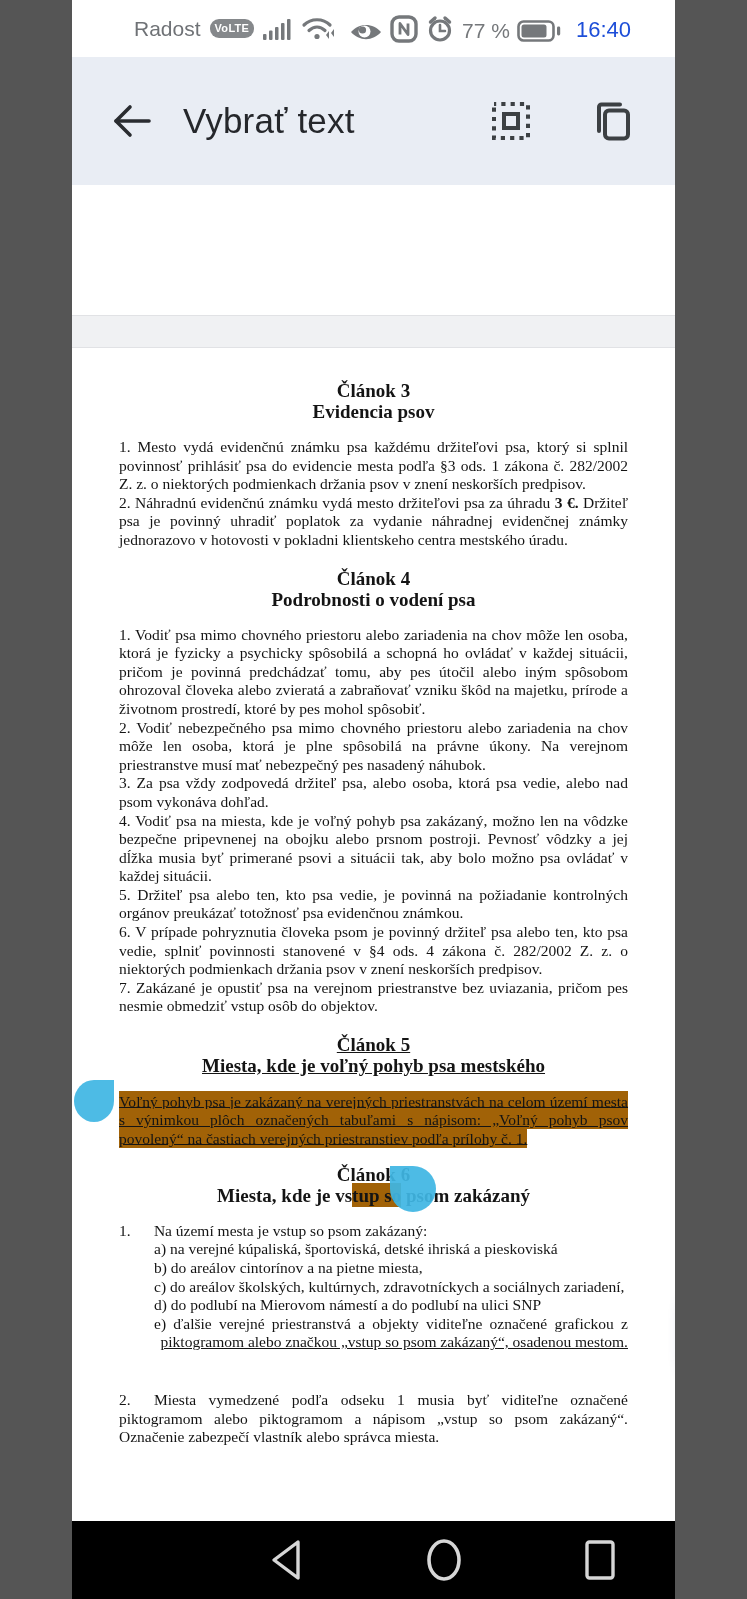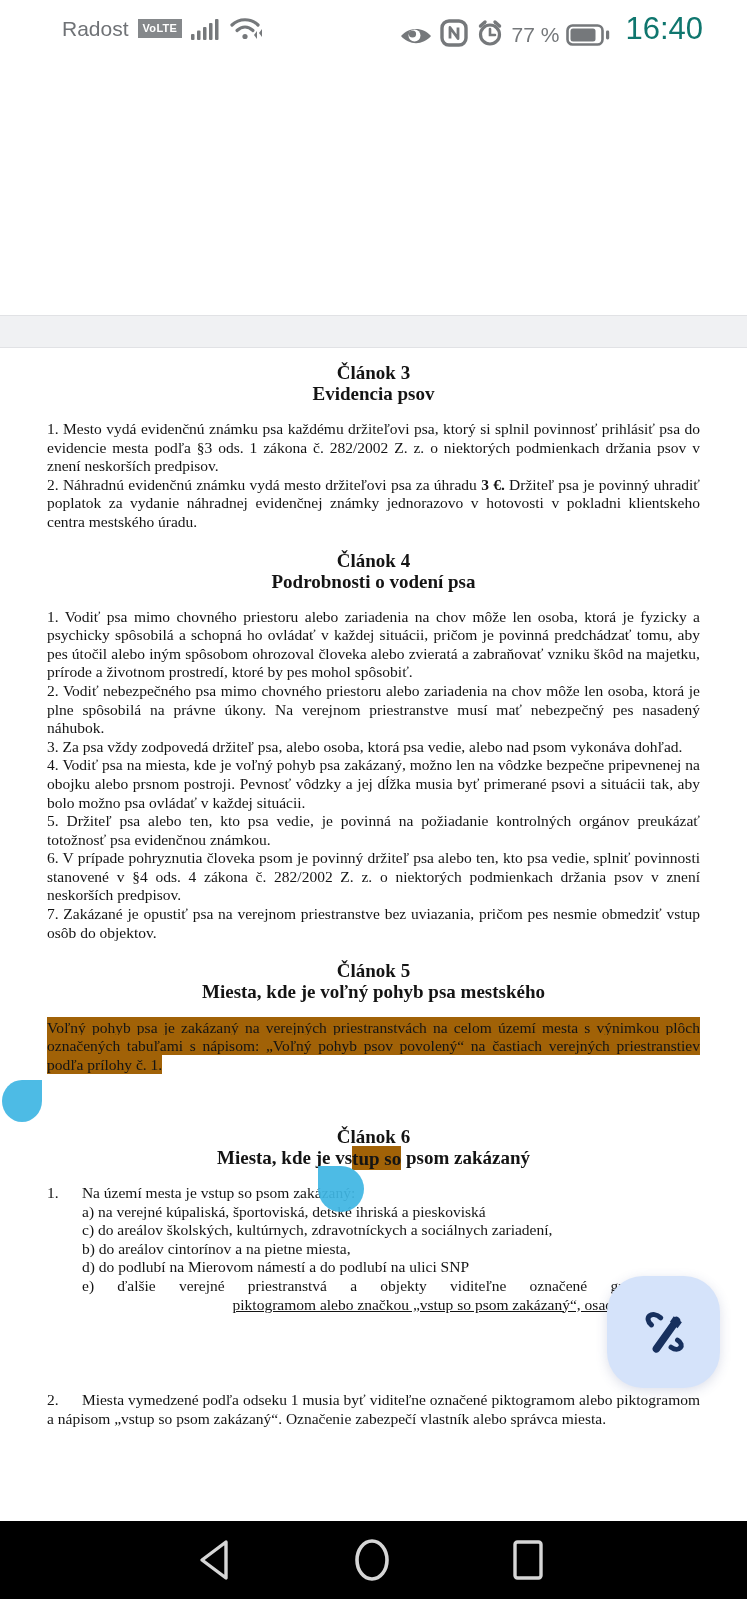--- a/index.html
+++ b/index.html
@@ -1,51 +1,51 @@
 <!DOCTYPE html>
 <html><head>
 <meta charset="utf-8">
 <style>
   html,body{margin:0;padding:0;background:#555;}
-  .screen{position:relative;width:747px;height:1599px;background:#fff;overflow:hidden;
+  .screen{position:relative;width:603px;height:1599px;background:#fff;overflow:hidden;
           font-family:"Liberation Sans",sans-serif;margin:0 auto;}
 
   
   .status-bar{position:absolute;top:0;left:0;right:0;height:57px;background:#fff;
               display:flex;align-items:center;color:#75787b;}
   .sb-left{display:flex;align-items:center;gap:9px;margin-left:62px;}
   .sb-right{display:flex;align-items:flex-end;gap:7px;margin-left:auto;margin-right:44px;}
   .carrier{font-size:21px;color:#6f7276;}
-  .volte{background:#85888b;color:#fff;font-size:11px;font-weight:bold;border-radius:0;
+  .volte{background:#85888b;color:#fff;font-size:11px;font-weight:bold;border-radius:9px;
          padding:4px 5px;letter-spacing:.3px;line-height:1;}
   .sb-text{font-size:21px;color:#75787b;}
-  .sb-time{font-size:31px;color:#0f766e;margin-left:6px;}
+  .sb-time{font-size:22px;color:#1d4ed8;margin-left:6px;}
   .sb-icon{display:inline-flex;align-items:center;}
 
   
   .app-bar{position:absolute;top:57px;left:0;right:0;height:128px;background:#e9edf4;
            display:flex;align-items:center;}
   .back-btn{margin-left:38px;width:44px;height:44px;display:flex;align-items:center;justify-content:center;cursor:pointer;}
   .app-title{font-size:35px;color:#25272b;margin-left:29px;letter-spacing:.2px;}
   .appbar-actions{margin-left:auto;margin-right:40px;display:flex;gap:58px;}
   .icon-btn{width:44px;height:44px;display:flex;align-items:center;justify-content:center;cursor:pointer;}
 
   
   .page-sep{position:absolute;left:0;right:0;background:#f0f1f3;border-top:1px solid #e1e2e5;border-bottom:1px solid #e1e2e5;}
   .sep1{top:315px;height:31px;}
   .sep2{top:1387px;height:24px;}
 
   
   .page1{position:absolute;top:348px;left:0;right:0;height:1039px;background:#fff;
-         padding:14px 47px 0 47px;box-sizing:border-box;border-radius:17px;}
+         padding:32px 47px 0 47px;box-sizing:border-box;border-radius:17px;}
   .page2{position:absolute;top:1351px;left:0;right:0;height:186px;background:#fff;
          padding:40px 47px 0 47px;box-sizing:border-box;}
   .doc{font-family:"Liberation Serif",serif;font-size:15.5px;line-height:18.6px;color:#141414;}
   .doc section{margin-bottom:18px;}
-  .doc section:nth-of-type(3){margin-bottom:52px;}
+  .doc section:nth-of-type(3){margin-bottom:16px;text-decoration:underline;}
   .doc h1,.doc h2{font-size:19px;line-height:21px;font-weight:bold;text-align:center;margin:0;}
   .doc h2{margin-bottom:16px;}
   .doc p{margin:0;text-align:justify;}
   .doc p.li0{text-align:left;}
   .doc p.li1{margin-left:35px;text-align:left;}
   .doc p.jl{margin-left:35px;text-align:justify;text-align-last:justify;}
   .doc p.cont{text-align:right;text-decoration:underline;}
   .hl{background:#a16207;padding:1.5px 0;box-decoration-break:clone;-webkit-box-decoration-break:clone;}
   .partial-line{position:absolute;top:1507px;left:47px;right:47px;}
 
@@ -120,20 +120,43 @@
         <svg width="46" height="24" viewBox="0 0 46 24">
           <rect x="1.5" y="2.5" width="35" height="19" rx="5" fill="none" stroke="#75787b" stroke-width="2.6"></rect>
           <rect x="4.5" y="5.5" width="25" height="13" rx="2.5" fill="#75787b"></rect>
           <rect x="40" y="7.5" width="3.2" height="9" rx="1.4" fill="#75787b"></rect>
         </svg>
       </span>
       <span class="sb-time">16:40</span>
     </div>
   </div>
 
+  <div class="app-bar">
+    <div class="back-btn">
+      <svg width="42" height="36" viewBox="0 0 42 36" fill="none" stroke="#2a2c30" stroke-width="3.6" stroke-linecap="round" stroke-linejoin="round">
+        <path d="M19 4 L5 18 L19 32"></path>
+          <path d="M5 18 H38"></path>
+      </svg>
+    </div>
+    <div class="app-title">Vybrať text</div>
+    <div class="appbar-actions">
+      <div class="icon-btn">
+        <svg width="44" height="44" viewBox="0 0 44 44" fill="none" stroke="#3c4043">
+          <rect x="5" y="5" width="34" height="34" stroke-width="4" stroke-dasharray="4.2 5.1" stroke-dashoffset="2"></rect>
+          <rect x="15" y="15" width="14" height="14" stroke-width="4"></rect>
+        </svg>
+      </div>
+      <div class="icon-btn">
+        <svg width="44" height="44" viewBox="0 0 44 44" fill="none" stroke="#3c4043">
+          <path d="M8 32 V8 a2.5 2.5 0 0 1 2.5 -2.5 H29" stroke-width="4" stroke-linecap="round"></path>
+          <rect x="14" y="11.5" width="23" height="28" rx="4" stroke-width="4"></rect>
+        </svg>
+      </div>
+    </div>
+  </div>
 
   <div class="page-sep sep1"></div>
   <div class="page-sep sep2"></div>
 
   <div class="page1">
     <div class="doc" id="doc1">
         <section>
           <h1>Článok 3</h1>
           <h2><span>Evidencia psov</span></h2>
           <p class="p"><span>1. Mesto vydá evidenčnú známku psa každému držiteľovi psa, ktorý si splnil povinnosť prihlásiť psa do evidencie mesta podľa §3 ods. 1 zákona č. 282/2002 Z. z. o niektorých podmienkach držania psov v znení neskorších predpisov.</span></p>
@@ -153,22 +176,22 @@
         <section>
           <h1>Článok 5</h1>
           <h2><span>Miesta, kde je voľný pohyb psa mestského</span></h2>
           <p class="p"><span class="hl">Voľný pohyb psa je zakázaný na verejných priestranstvách na celom území mesta s výnimkou plôch označených tabuľami s nápisom: „Voľný pohyb psov povolený“ na častiach verejných priestranstiev podľa prílohy č. 1.</span></p>
         </section>
         <section>
           <h1>Článok 6</h1>
           <h2><span>Miesta, kde je vs</span><span class="hl">tup so</span><span> psom  zakázaný</span></h2>
           <p class="li0"><span>1.  Na území mesta je vstup so psom zakázaný:</span></p>
           <p class="li1"><span>a)  na verejné  kúpaliská, športoviská, detské ihriská a pieskoviská</span></p>
+          <p class="li1"><span>b)  do  areálov cintorínov  a na pietne miesta,</span></p>
           <p class="li1"><span>c)  do areálov školských, kultúrnych, zdravotníckych a sociálnych zariadení,</span></p>
-          <p class="li1"><span>b)  do  areálov cintorínov  a na pietne miesta,</span></p>
           <p class="li1"><span>d) do podlubí na Mierovom námestí a do podlubí na ulici SNP</span></p>
           <p class="jl"><span>e)  ďalšie verejné priestranstvá a objekty viditeľne označené grafickou z</span></p>
           <p class="cont"><span>piktogramom alebo značkou „vstup so psom zakázaný“, osadenou mestom.</span></p>
         </section>
       </div>
   </div>
 
   <div class="page2">
     <div class="doc" id="doc2">
         <p class="p"><span>2.  Miesta vymedzené podľa odseku 1 musia byť viditeľne označené piktogramom alebo piktogramom a nápisom „vstup so psom zakázaný“. Označenie zabezpečí vlastník alebo správca miesta.</span></p>

